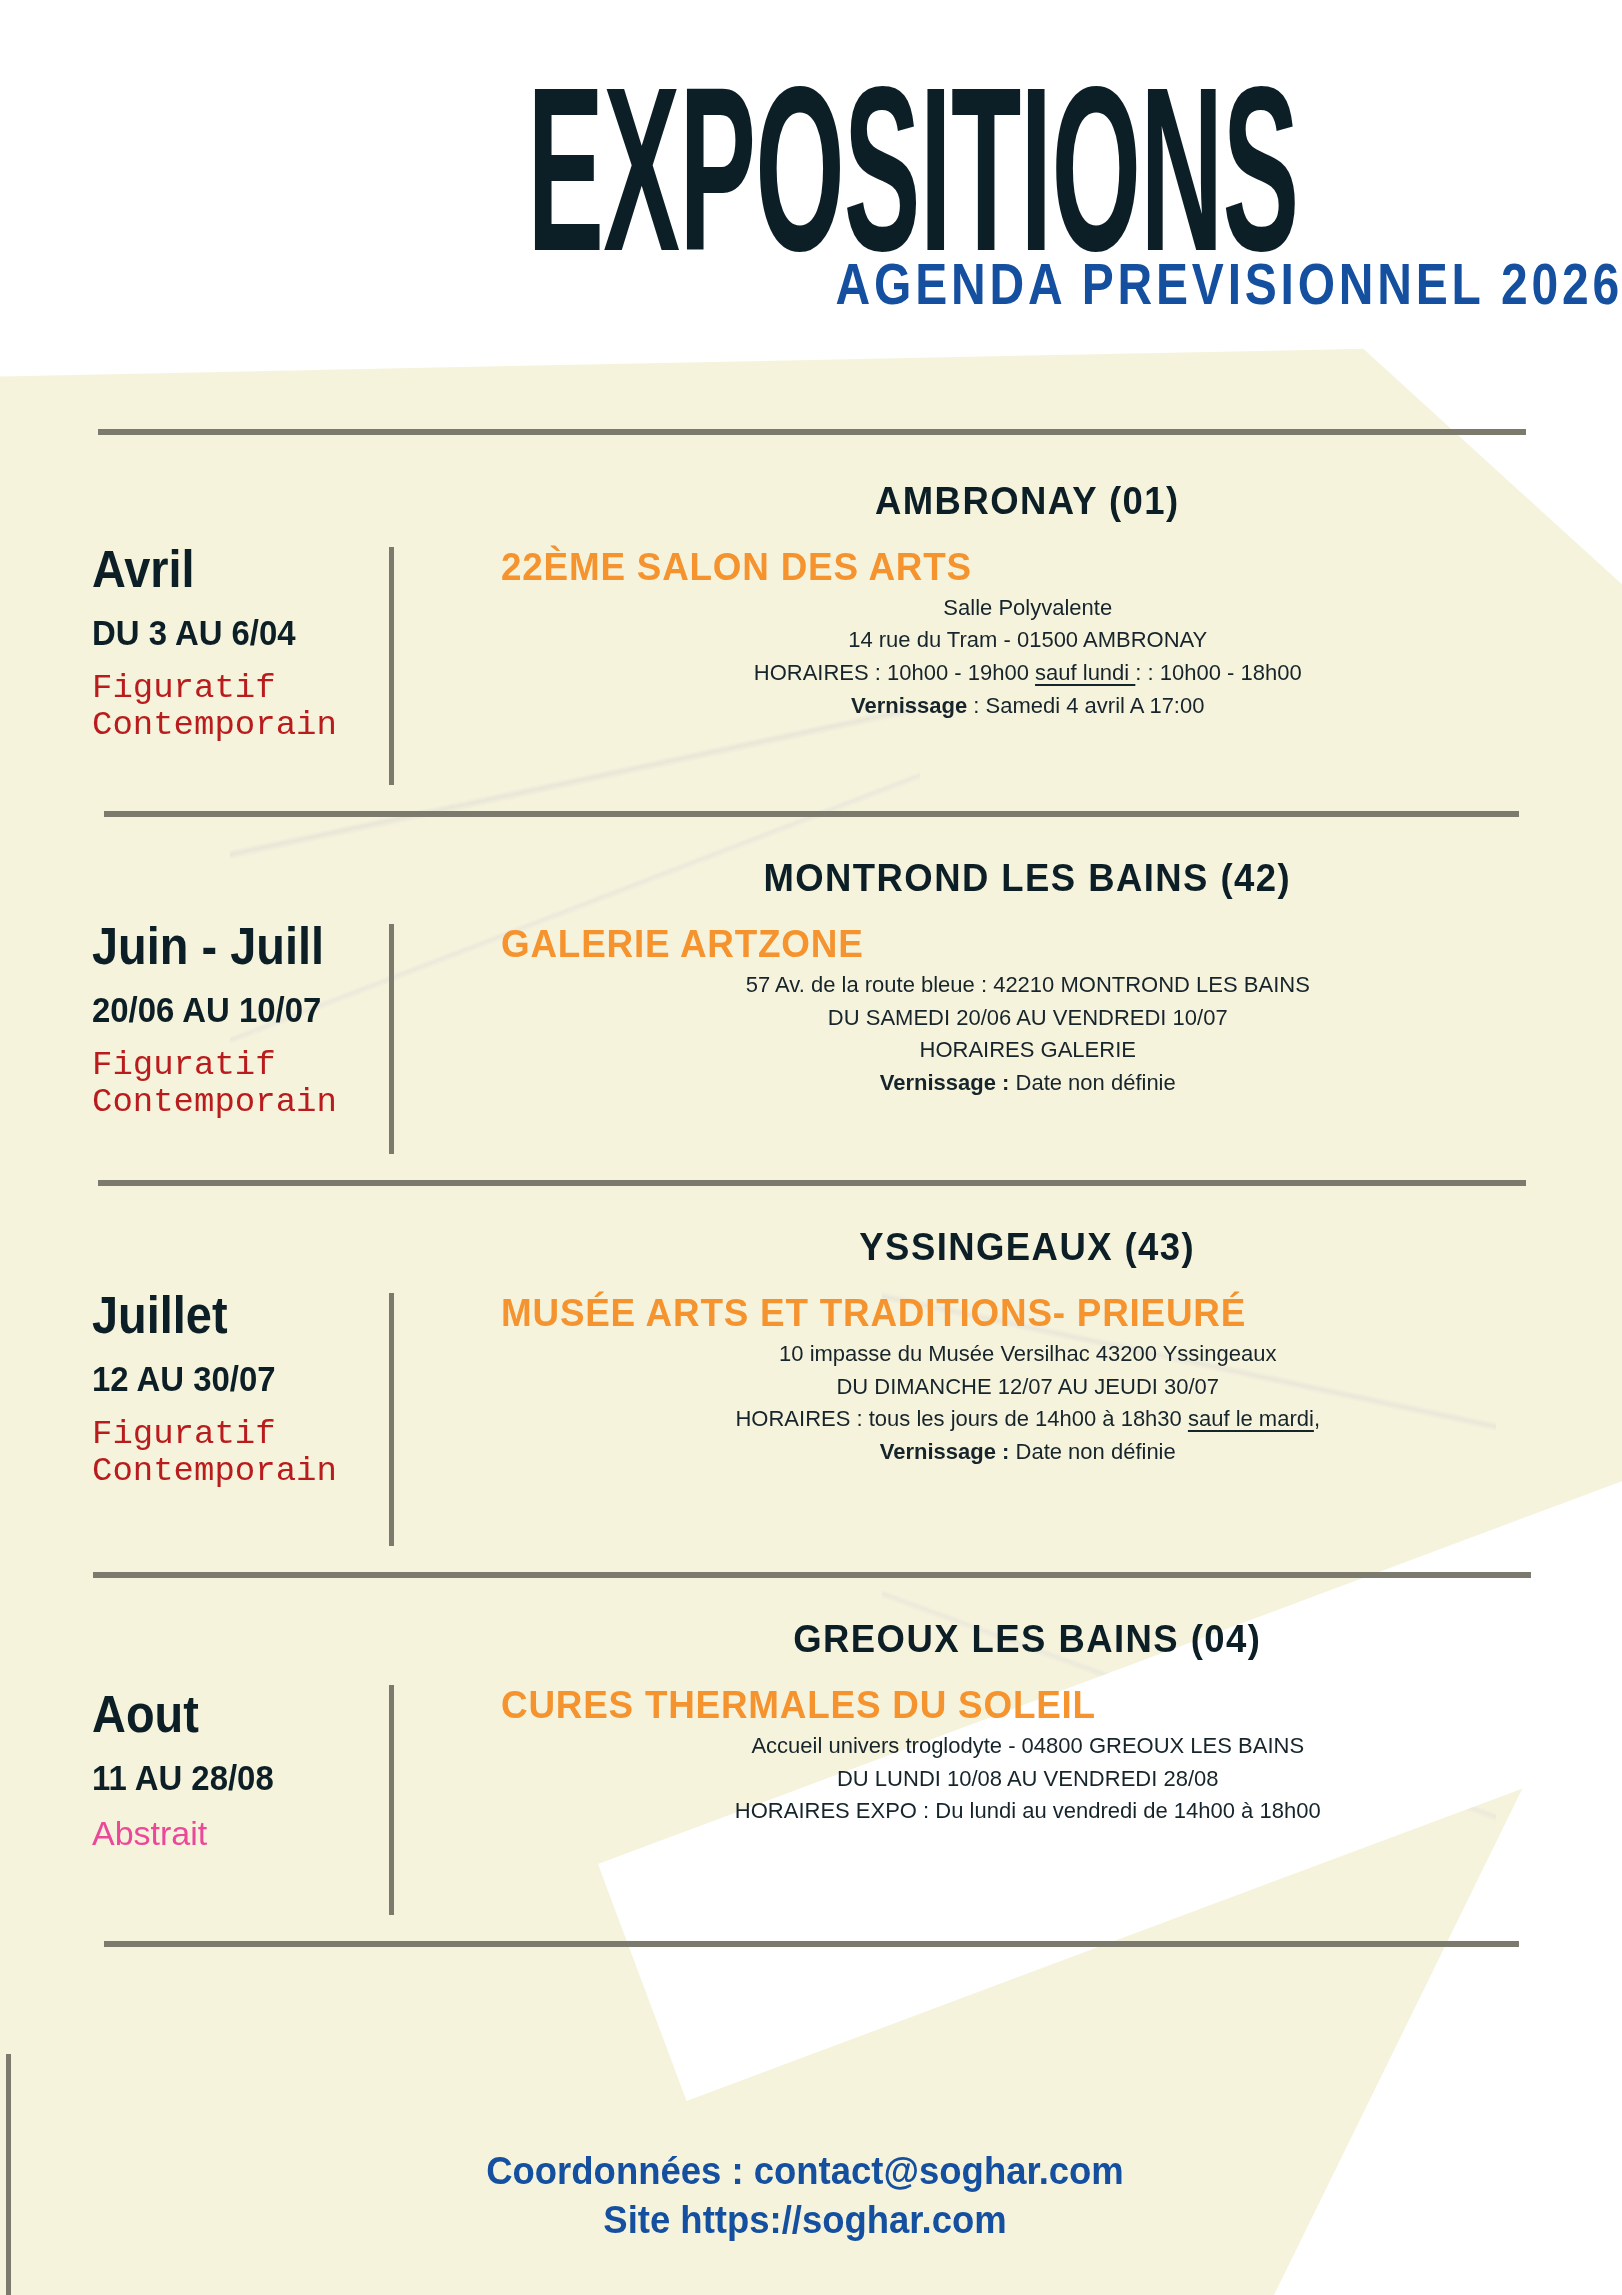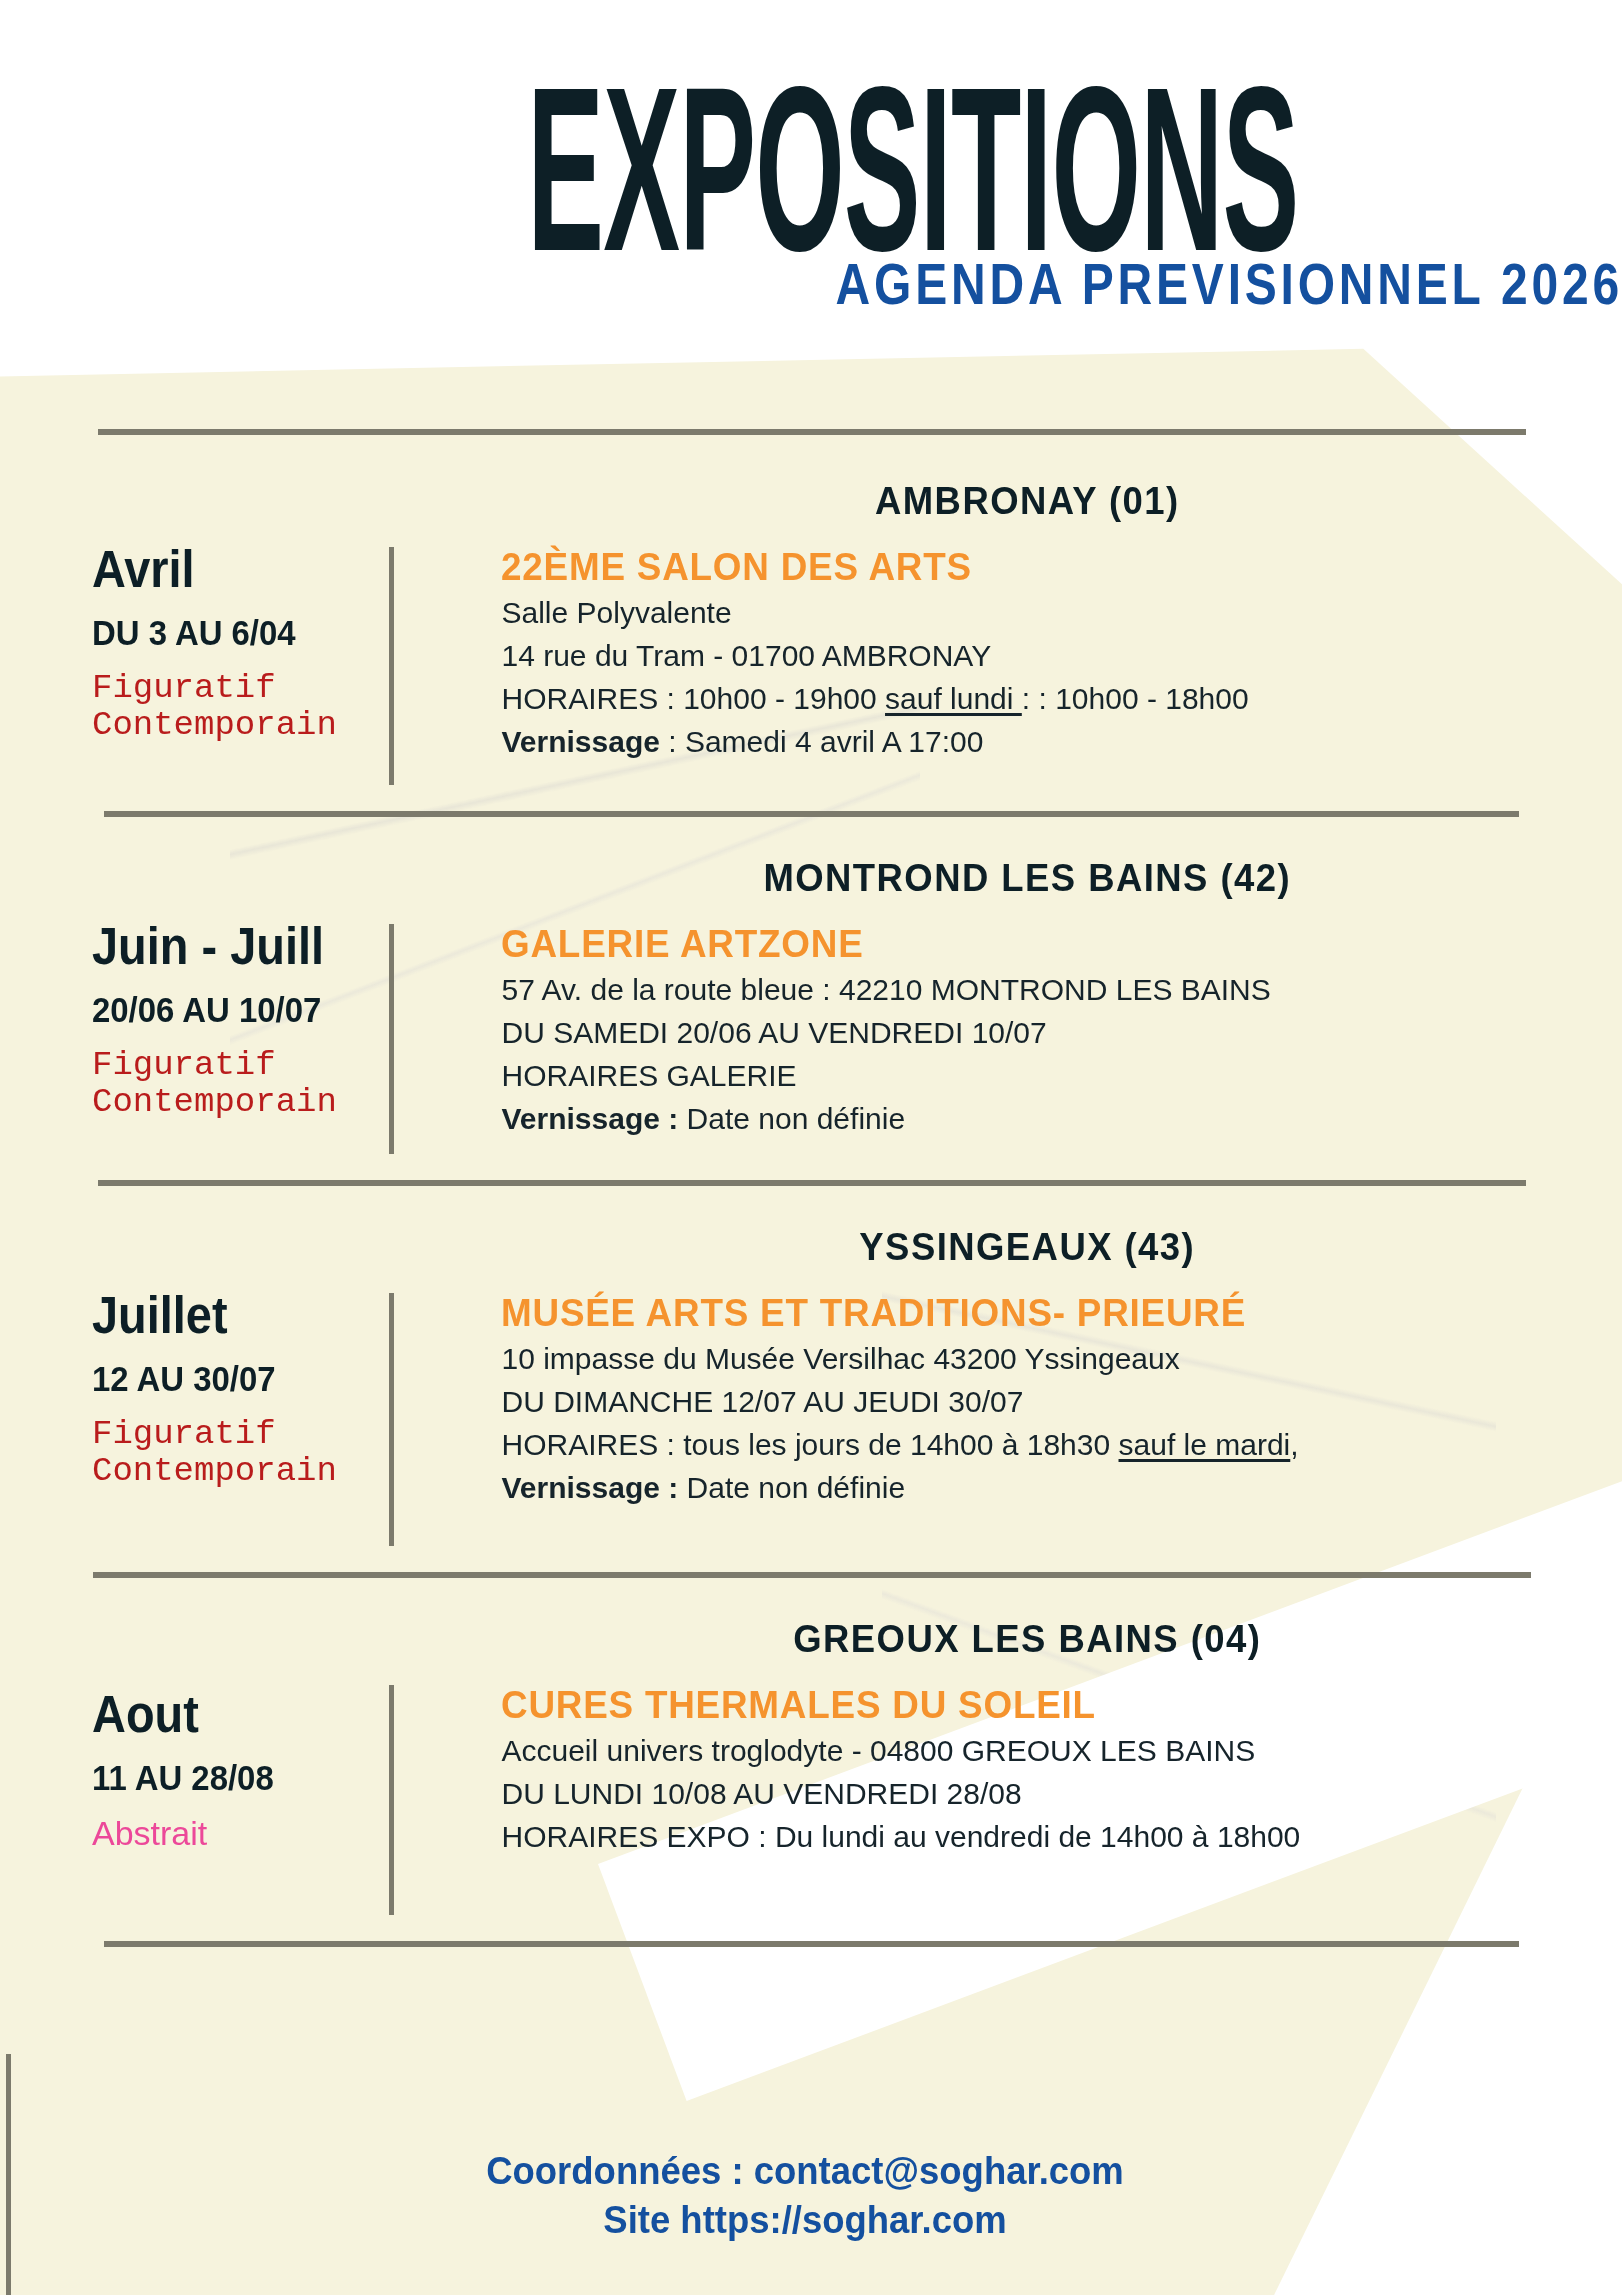--- a/index.html
+++ b/index.html
@@ -206,25 +206,26 @@
     font-family: "Liberation Sans Narrow", "Liberation Sans", sans-serif;
     font-weight: 700;
     font-size: 38px;
     letter-spacing: 0.8px;
     color: #f5932e;
     margin-top: 23px;
     transform: scaleX(0.97);
     transform-origin: left center;
   }
   .detail {
-    font-size: 30px;
+    font-size: 22px;
     line-height: 1.28;
     color: #16242b;
     margin-top: 4.6px;
     font-weight: 400;
+    text-align: center;
   }
   .detail b { font-weight: 700; }
   .detail u { text-decoration: underline; text-underline-offset: 3.8px; }
 
   
   .footer {
     position: absolute;
     z-index: 7;
     left: 0;
     width: 1610px;
@@ -267,21 +268,21 @@
             <div class="style-tag">
               <div class="red">Figuratif</div>
               <div class="red">Contemporain</div>
             </div>
           </div>
           <div class="row-divider" style="height: 238px;"></div>
           <div class="row-right">
             <div class="city">AMBRONAY (01)</div>
             <div class="venue">22ÈME SALON DES ARTS</div>
             <div class="detail">Salle Polyvalente</div>
-            <div class="detail">14 rue du Tram - 01700 AMBRONAY</div>
+            <div class="detail">14 rue du Tram - 01500 AMBRONAY</div>
             <div class="detail"><span>HORAIRES : 10h00 - 19h00 </span><u>sauf lundi </u><span>: : 10h00 - 18h00</span></div>
             <div class="detail"><b>Vernissage</b><span> : Samedi 4 avril A 17:00</span></div>
           </div>
         </div>
         <div class="rule rule-2"></div>
         <div class="row" style="padding-top: 23px; padding-bottom: 26px;">
           <div class="row-left" style="padding-top: 77px;">
             <div class="month">Juin - Juill</div>
             <div class="daterange">20/06 AU 10/07</div>
             <div class="style-tag">

